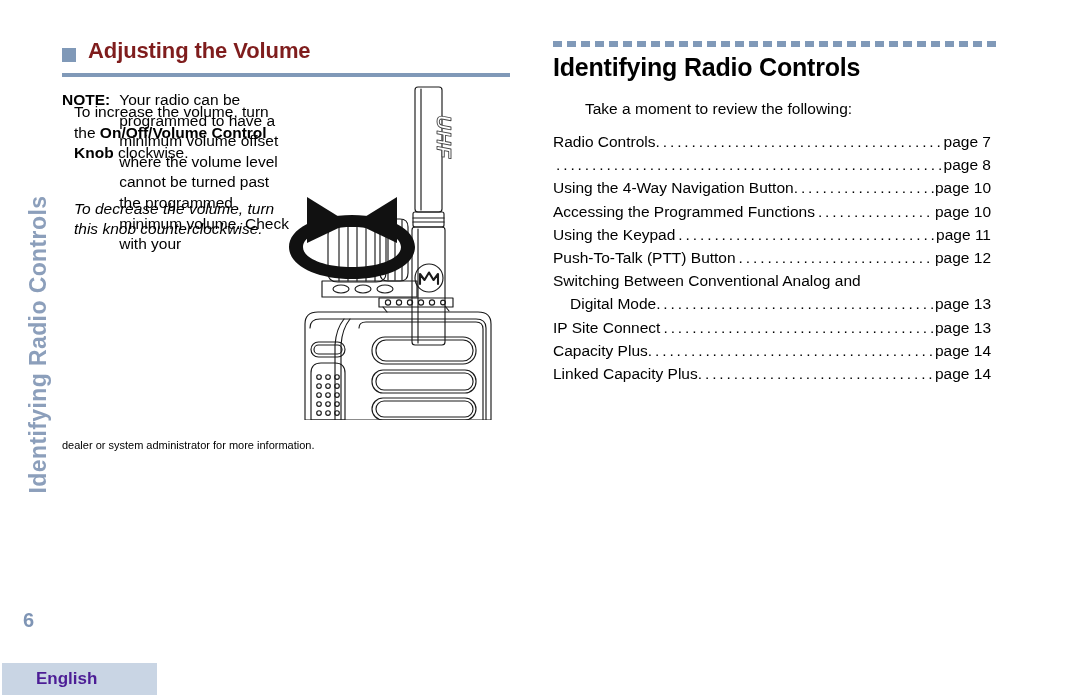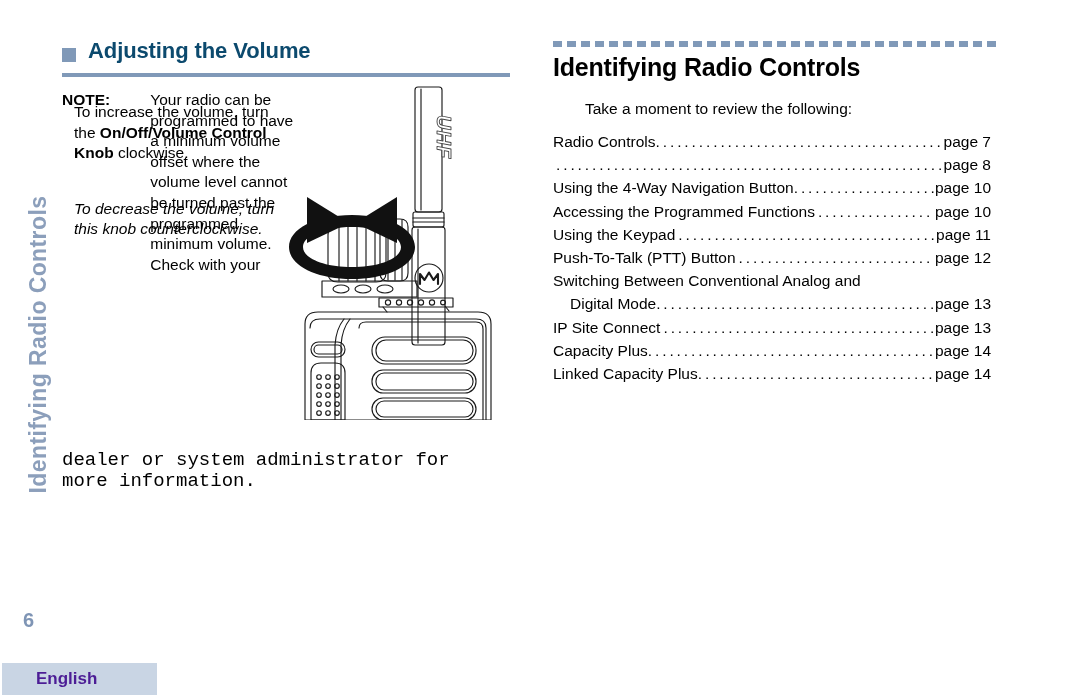--- a/index.html
+++ b/index.html
@@ -83,21 +83,21 @@
     height: 14px;
     background: #8099b8;
   }
   #left-heading-text {
     position: absolute;
     left: 26px;
     top: -2px;
     font-size: 22px;
     font-weight: bold;
     letter-spacing: -0.1px;
-    color: #0c4a6e;
+    color: #7f1d1d;
   }
   #left-heading-rule {
     position: absolute;
     left: 0;
     top: 33px;
     width: 448px;
     height: 4px;
     background: #8099b8;
   }
 
@@ -125,43 +125,41 @@
     font-style: italic;
   }
 
   #note-block {
     position: absolute;
     left: 0;
     top: 0;
     width: 232px;
     display: flex;
     align-items: flex-start;
-    gap: 31px;
   }
   #note-label {
     font-weight: bold;
     font-size: 15.5px;
     line-height: 20.6px;
     flex: 0 0 auto;
     padding-right: 9px;
     white-space: nowrap;
   }
   #note-text {
     font-size: 15.5px;
     line-height: 20.6px;
     flex: 1 1 auto;
   }
   #note-tail {
     position: absolute;
     left: 62px;
-    top: 450px;
+    top: 435px;
     width: 440px;
-    font-size: 19px;
+    font-size: 11px;
     line-height: 20.6px;
-    font-family: Liberation Mono, monospace;
   }
 
   
   #right-column {
     position: absolute;
     left: 553px;
     top: 40px;
     width: 440px;
   }
   #right-dash-rule {

